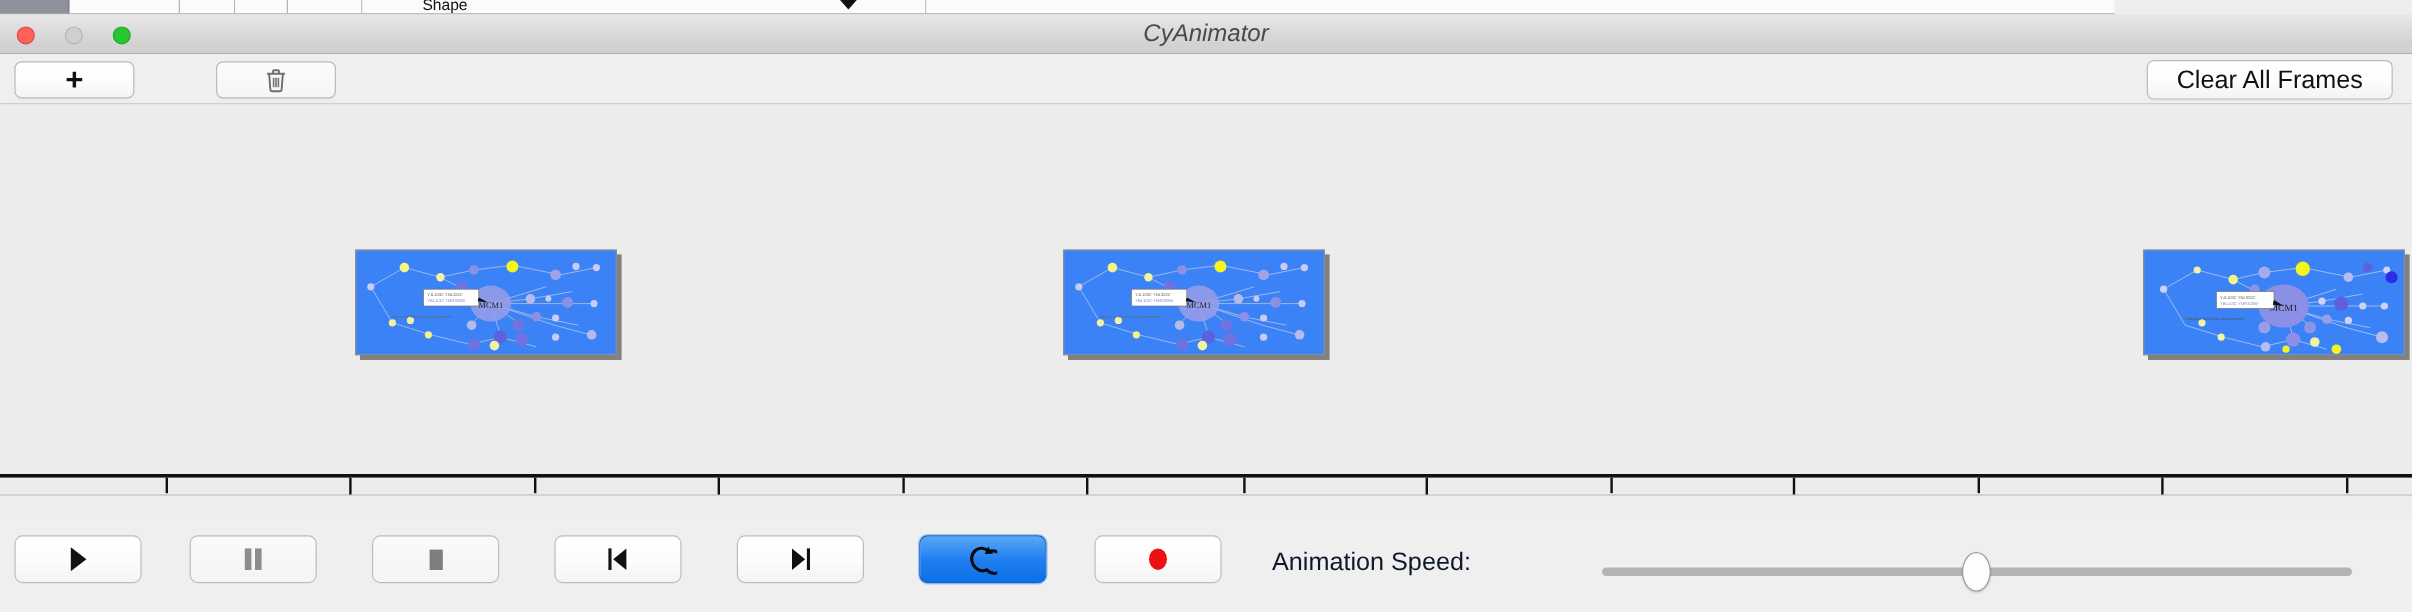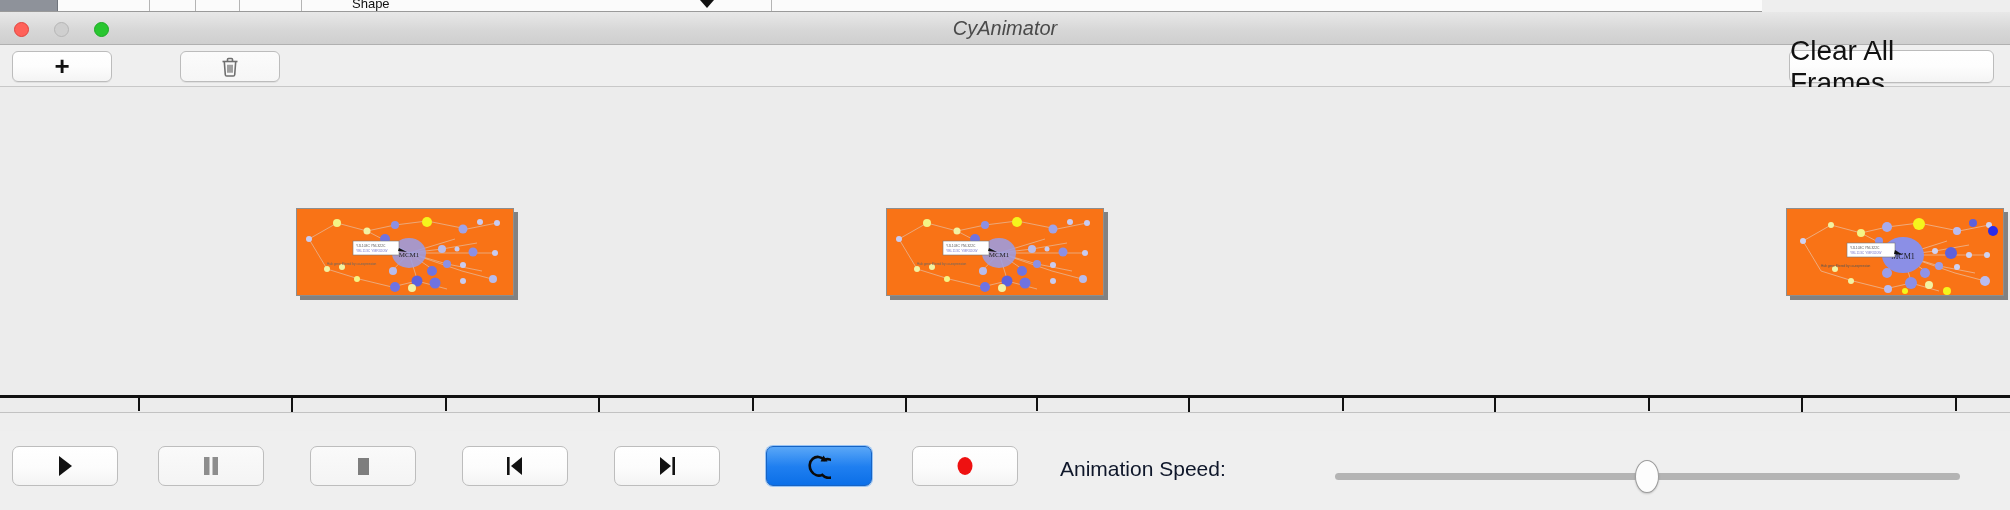--- a/index.html
+++ b/index.html
@@ -67,37 +67,37 @@
     display: flex; align-items: center; justify-content: center;
     font-size: 21px; color: #111;
     cursor: default; user-select: none;
   }
   .btn.flat {
     background: linear-gradient(to bottom, #fbfbfb 0%, #f6f6f6 100%);
   }
   #add-frame-button   { left: 12px;  top: 6px; width: 100px; height: 31px; }
   #add-frame-button .plus-glyph { font-size: 26px; font-weight: bold; line-height: 0.8; }
   #delete-frame-button{ left: 180px; top: 6px; width: 100px; height: 31px; }
-  #clear-all-button   { right: 16px; top: 5px; width: 205px; height: 33px; font-size: 28px; }
+  #clear-all-button   { right: 16px; top: 5px; width: 205px; height: 33px; font-size: 21px; }
 
   .trash-icon { width: 20px; height: 22px; display:block; }
 
   
   .timeline {
     position: absolute; left: 0; top: 87px; width: 2010px; height: 326px;
     background: #ececec;
     border-bottom: 1px solid #c2c2c2;
     overflow: hidden;
   }
 
   
   .frame {
     position: absolute;
     width: 218px; height: 88px;
-    background: #f97316;
+    background: #3b82f6;
     border: 1px solid #8e8e8e;
     box-shadow: 4px 4px 0 rgba(110,110,110,0.85);
     overflow: hidden;
   }
   .frame svg { display: block; width: 218px; height: 88px; }
 
   
   .ruler-line {
     position: absolute; left: 0; top: 308px; width: 2010px; height: 3px;
     background: #111;

